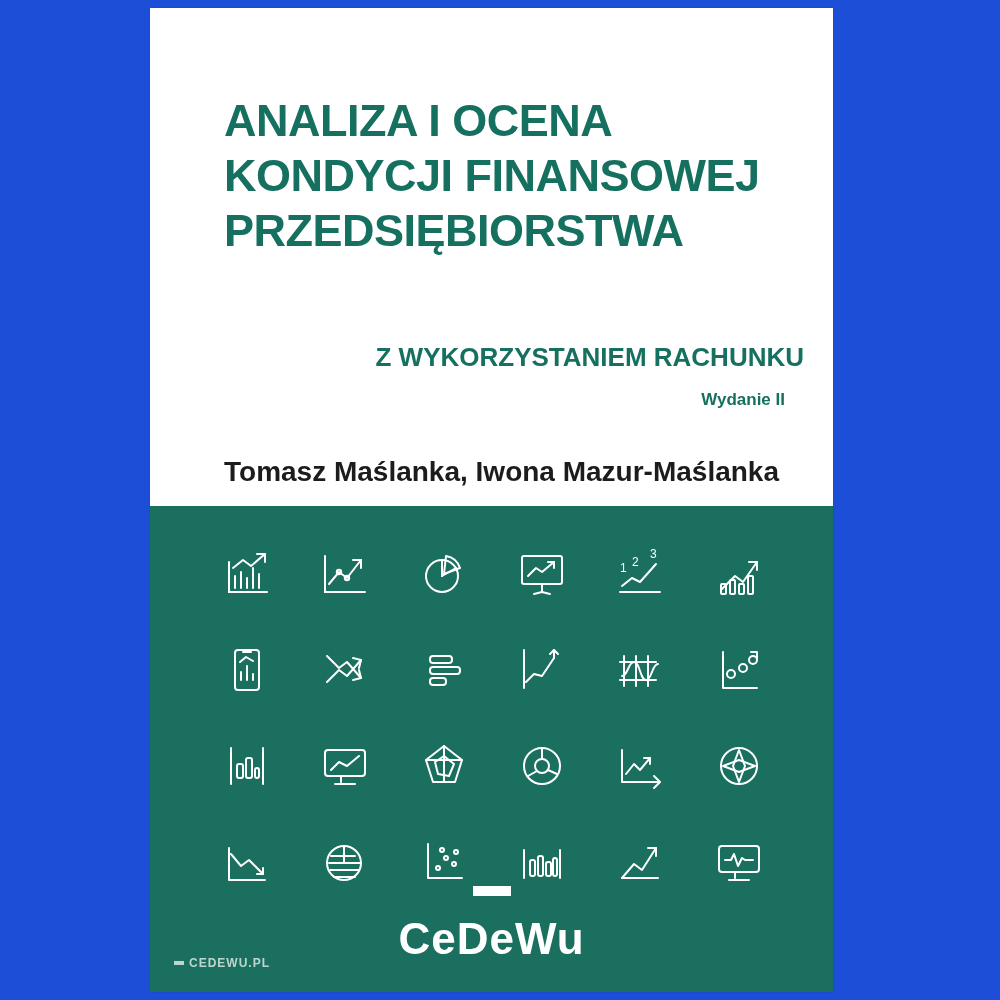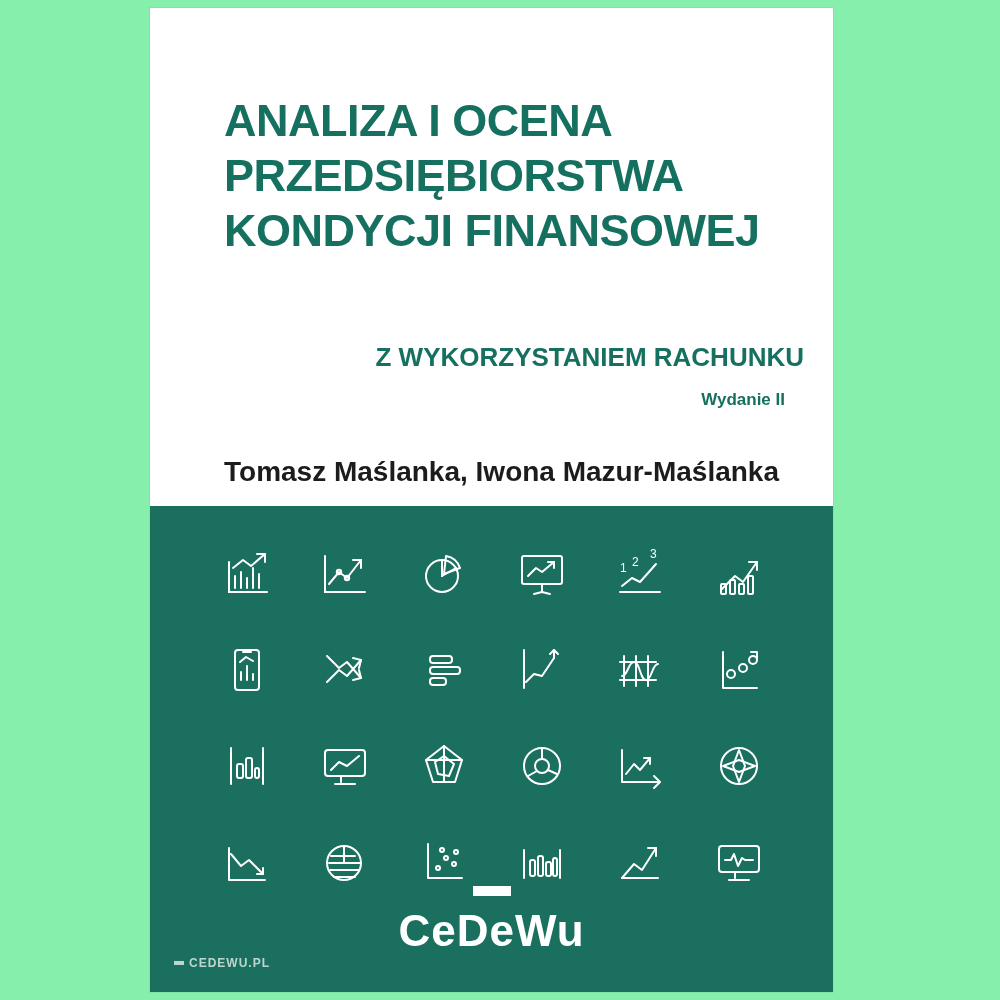--- a/index.html
+++ b/index.html
@@ -8,21 +8,21 @@
     background: #ffffff;
     width: 1000px;
     height: 1000px;
     overflow: hidden;
     font-family: "Liberation Sans", sans-serif;
   }
   #page {
     position: relative;
     width: 1000px;
     height: 1000px;
-    background: #86efac;
+    background: #1d4ed8;
   }
   
   #cover {
     position: absolute;
     left: 150px;
     top: 8px;
     width: 683px;
     height: 984px;
     background: #ffffff;
     box-shadow: 0 0 0 1px rgba(0,0,0,0.04);
@@ -110,21 +110,21 @@
     height: 64px;
     display: flex;
     align-items: center;
     justify-content: center;
   }
   
   #publisher {
     position: absolute;
     left: 0;
     right: 0;
-    bottom: 36px;
+    bottom: 28px;
     text-align: center;
   }
   #publisher-name {
     display: inline-block;
     color: #ffffff;
     font-size: 44px;
     font-weight: bold;
     letter-spacing: 1px;
     position: relative;
   }
@@ -158,22 +158,22 @@
 </head>
 <body>
 
 <div id="page">
   <div id="cover">
 
     <div id="top-area">
 
       <div class="title-block">
         <div class="title-line">ANALIZA I OCENA</div>
+        <div class="title-line">KONDYCJI FINANSOWEJ</div>
         <div class="title-line">PRZEDSIĘBIORSTWA</div>
-        <div class="title-line">KONDYCJI FINANSOWEJ</div>
       </div>
 
       <div class="subtitle-block">
         <div class="subtitle-line">Z WYKORZYSTANIEM RACHUNKU</div>
       </div>
 
       <div id="edition">Wydanie II</div>
 
       <div id="authors">Tomasz Maślanka, Iwona Mazur-Maślanka</div>
     </div>

